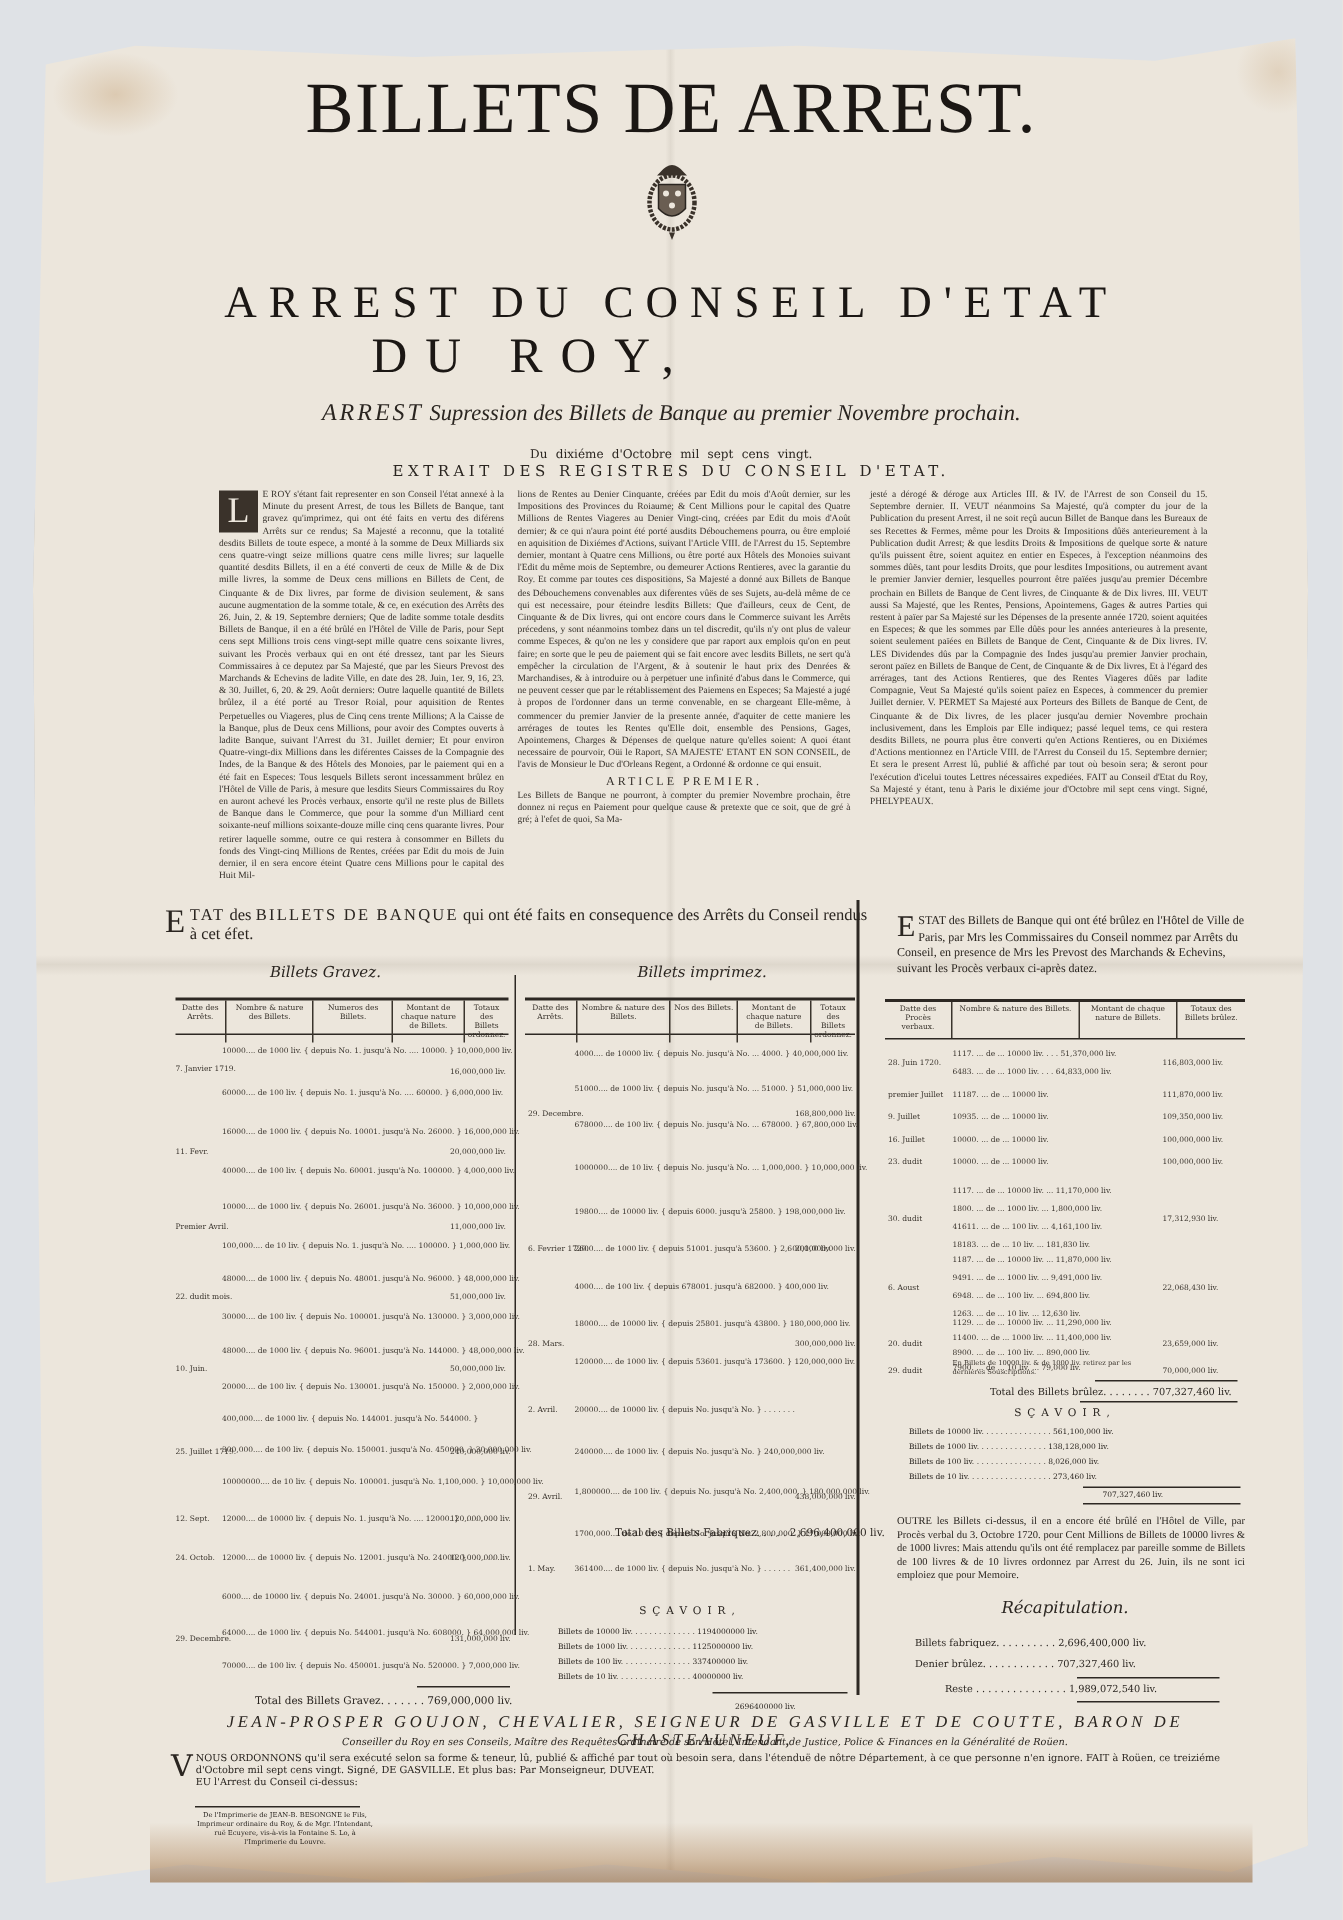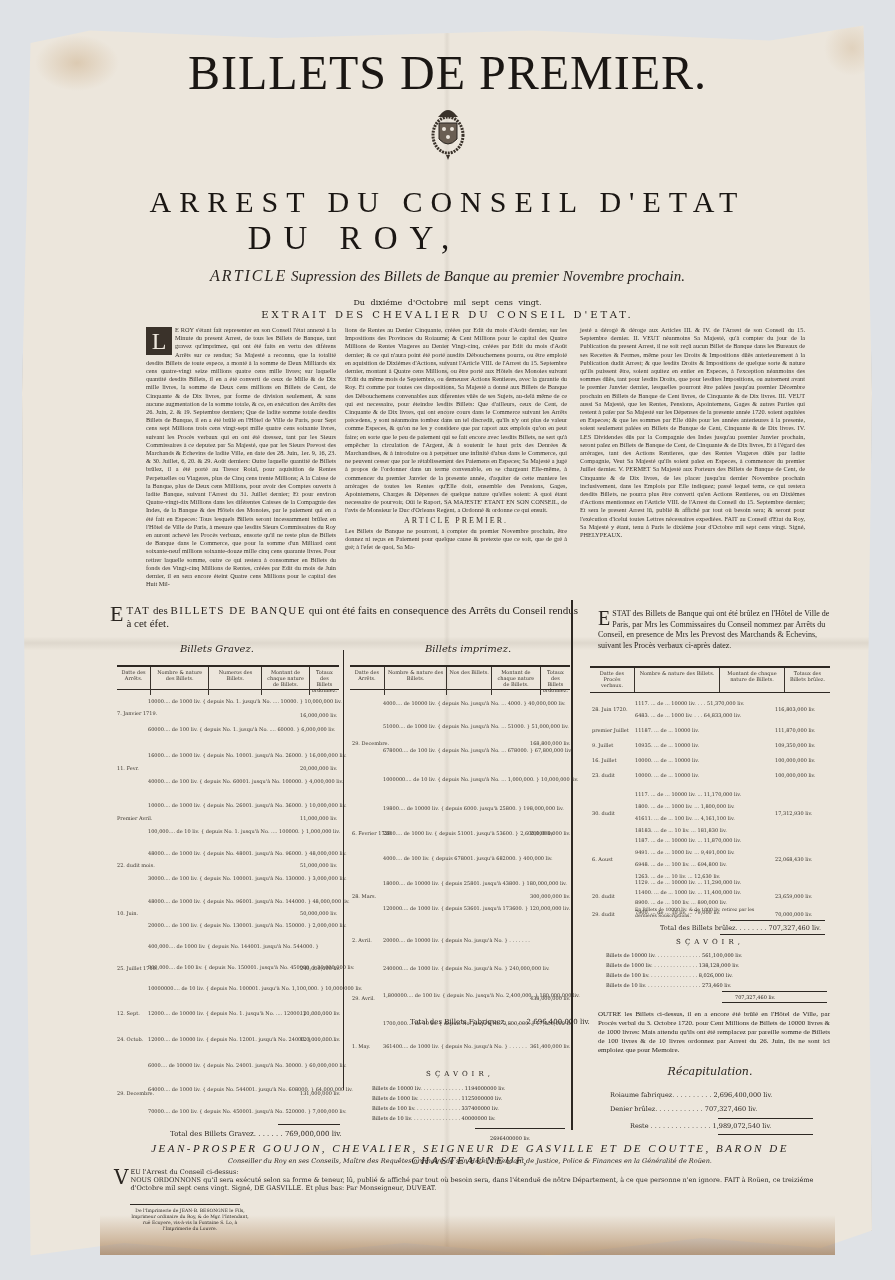--- a/index.html
+++ b/index.html
@@ -92,39 +92,39 @@
   .veu { left:114px; top:1168px; width:720px; font-size:6.5px; line-height:8px; }
   .veu .big { font-size:20px; float:left; line-height:18px; margin-right:2px; }
   .imprint { left:130px; top:1208px; width:120px; font-size:4.5px; line-height:6px; text-align:center; }
 </style>
 </head>
 <body>
 
 <div class="paper"></div>
 <div class="stain-bottom"></div>
 
-<div class="abs center title-main">BILLETS DE PREMIER.</div>
+<div class="abs center title-main">BILLETS DE ARREST.</div>
 <div class="abs crest">
   <svg width="40" height="60" viewBox="0 0 40 60">
     <path d="M12 12 Q20 2 28 12 L30 14 L10 14 Z" fill="#3a322a"></path>
     <ellipse cx="20" cy="32" rx="15" ry="18" fill="none" stroke="#3a322a" stroke-width="3" stroke-dasharray="2 1"></ellipse>
     <path d="M11 20 L29 20 L29 36 Q20 46 11 36 Z" fill="#6a5e52" stroke="#2a2520" stroke-width="1"></path>
     <circle cx="16" cy="26" r="2" fill="#ece6dc"></circle>
       <circle cx="24" cy="26" r="2" fill="#ece6dc"></circle>
       <circle cx="20" cy="34" r="2" fill="#ece6dc"></circle>
     <path d="M18 52 L22 52 L20 57 Z" fill="#3a322a"></path>
   </svg>
 </div>
 <div class="abs center arrest">ARREST DU CONSEIL D'ETAT</div>
 <div class="abs center duroy">DU ROY,</div>
 <div class="abs center portant">
-  <span class="caps">ARTICLE</span><span> Supression des Billets de Banque au premier Novembre prochain.</span>
+  <span class="caps">ARREST</span><span> Supression des Billets de Banque au premier Novembre prochain.</span>
 </div>
 <div class="abs center date-line">Du dixiéme d'Octobre mil sept cens vingt.</div>
-<div class="abs center extrait">EXTRAIT DES CHEVALIER DU CONSEIL D'ETAT.</div>
+<div class="abs center extrait">EXTRAIT DES REGISTRES DU CONSEIL D'ETAT.</div>
 
 <div class="abs col col1">
   <span class="dropcap">L</span>
   <span>E ROY s'étant fait representer en son Conseil l'état annexé à la Minute du present Arrest, de tous les Billets de Banque, tant gravez qu'imprimez, qui ont été faits en vertu des diférens Arrêts sur ce rendus; Sa Majesté a reconnu, que la totalité desdits Billets de toute espece, a monté à la somme de Deux Milliards six cens quatre-vingt seize millions quatre cens mille livres; sur laquelle quantité desdits Billets, il en a été converti de ceux de Mille &amp; de Dix mille livres, la somme de Deux cens millions en Billets de Cent, de Cinquante &amp; de Dix livres, par forme de division seulement, &amp; sans aucune augmentation de la somme totale, &amp; ce, en exécution des Arrêts des 26. Juin, 2. &amp; 19. Septembre derniers; Que de ladite somme totale desdits Billets de Banque, il en a été brûlé en l'Hôtel de Ville de Paris, pour Sept cens sept Millions trois cens vingt-sept mille quatre cens soixante livres, suivant les Procès verbaux qui en ont été dressez, tant par les Sieurs Commissaires à ce deputez par Sa Majesté, que par les Sieurs Prevost des Marchands &amp; Echevins de ladite Ville, en date des 28. Juin, 1er. 9, 16, 23. &amp; 30. Juillet, 6, 20. &amp; 29. Août derniers: Outre laquelle quantité de Billets brûlez, il a été porté au Tresor Roial, pour aquisition de Rentes Perpetuelles ou Viageres, plus de Cinq cens trente Millions; A la Caisse de la Banque, plus de Deux cens Millions, pour avoir des Comptes ouverts à ladite Banque, suivant l'Arrest du 31. Juillet dernier; Et pour environ Quatre-vingt-dix Millions dans les diférentes Caisses de la Compagnie des Indes, de la Banque &amp; des Hôtels des Monoies, par le paiement qui en a été fait en Especes: Tous lesquels Billets seront incessamment brûlez en l'Hôtel de Ville de Paris, à mesure que lesdits Sieurs Commissaires du Roy en auront achevé les Procès verbaux, ensorte qu'il ne reste plus de Billets de Banque dans le Commerce, que pour la somme d'un Milliard cent soixante-neuf millions soixante-douze mille cinq cens quarante livres. Pour retirer laquelle somme, outre ce qui restera à consommer en Billets du fonds des Vingt-cinq Millions de Rentes, créées par Edit du mois de Juin dernier, il en sera encore éteint Quatre cens Millions pour le capital des Huit Mil-</span>
 </div>
 <div class="abs col col2">
   <div>lions de Rentes au Denier Cinquante, créées par Edit du mois d'Août dernier, sur les Impositions des Provinces du Roiaume; &amp; Cent Millions pour le capital des Quatre Millions de Rentes Viageres au Denier Vingt-cinq, créées par Edit du mois d'Août dernier; &amp; ce qui n'aura point été porté ausdits Débouchemens pourra, ou être emploié en aquisition de Dixiémes d'Actions, suivant l'Article VIII. de l'Arrest du 15. Septembre dernier, montant à Quatre cens Millions, ou être porté aux Hôtels des Monoies suivant l'Edit du même mois de Septembre, ou demeurer Actions Rentieres, avec la garantie du Roy. Et comme par toutes ces dispositions, Sa Majesté a donné aux Billets de Banque des Débouchemens convenables aux diferentes vûës de ses Sujets, au-delà même de ce qui est necessaire, pour éteindre lesdits Billets: Que d'ailleurs, ceux de Cent, de Cinquante &amp; de Dix livres, qui ont encore cours dans le Commerce suivant les Arrêts précedens, y sont néanmoins tombez dans un tel discredit, qu'ils n'y ont plus de valeur comme Especes, &amp; qu'on ne les y considere que par raport aux emplois qu'on en peut faire; en sorte que le peu de paiement qui se fait encore avec lesdits Billets, ne sert qu'à empêcher la circulation de l'Argent, &amp; à soutenir le haut prix des Denrées &amp; Marchandises, &amp; à introduire ou à perpetuer une infinité d'abus dans le Commerce, qui ne peuvent cesser que par le rétablissement des Paiemens en Especes; Sa Majesté a jugé à propos de l'ordonner dans un terme convenable, en se chargeant Elle-même, à commencer du premier Janvier de la presente année, d'aquiter de cette maniere les arrérages de toutes les Rentes qu'Elle doit, ensemble des Pensions, Gages, Apointemens, Charges &amp; Dépenses de quelque nature qu'elles soient: A quoi étant necessaire de pourvoir, Oüi le Raport, SA MAJESTE' ETANT EN SON CONSEIL, de l'avis de Monsieur le Duc d'Orleans Regent, a Ordonné &amp; ordonne ce qui ensuit.</div>
   <div class="article-head">ARTICLE PREMIER.</div>
   <div>Les Billets de Banque ne pourront, à compter du premier Novembre prochain, être donnez ni reçus en Paiement pour quelque cause &amp; pretexte que ce soit, que de gré à gré; à l'efet de quoi, Sa Ma-</div>
 </div>
@@ -334,28 +334,28 @@
   <div><span>Billets de 100 liv.</span> . . . . . . . . . . . . . . . <span>8,026,000 liv.</span></div>
   <div><span>Billets de 10 liv.</span> . . . . . . . . . . . . . . . . . <span>273,460 liv.</span></div>
 </div>
 <div class="abs hline" style="left:722px;top:991px;width:105px;"></div>
 <div class="abs" style="left:735px;top:994px;font-size:5px;">707,327,460 liv.</div>
 <div class="abs hline" style="left:722px;top:1002px;width:105px;"></div>
 
 <div class="abs" style="left:598px;top:1010px;width:232px;font-size:7px;line-height:9px;text-align:justify;font-family:'Liberation Serif',serif;">OUTRE les Billets ci-dessus, il en a encore été brûlé en l'Hôtel de Ville, par Procès verbal du 3. Octobre 1720. pour Cent Millions de Billets de 10000 livres &amp; de 1000 livres: Mais attendu qu'ils ont été remplacez par pareille somme de Billets de 100 livres &amp; de 10 livres ordonnez par Arrest du 26. Juin, ils ne sont ici emploiez que pour Memoire.</div>
 <div class="abs recap center" style="left:590px;top:1065px;width:240px;font-style:italic;">Récapitulation.</div>
 <div class="abs" style="left:610px;top:1088px;width:220px;font-size:6.5px;line-height:14px;">
-  <div><span>Roiaume fabriquez. . . . . . . . . .</span> <span>2,696,400,000 liv.</span></div>
+  <div><span>Billets fabriquez. . . . . . . . . .</span> <span>2,696,400,000 liv.</span></div>
   <div><span>Denier brûlez. . . . . . . . . . . .</span> <span>707,327,460 liv.</span></div>
 </div>
 <div class="abs hline" style="left:718px;top:1118px;width:95px;"></div>
 <div class="abs" style="left:630px;top:1122px;font-size:6.5px;"><span>Reste . . . . . . . . . . . . . . .</span> <span>1,989,072,540 liv.</span></div>
 <div class="abs hline" style="left:718px;top:1134px;width:95px;"></div>
 
 <div class="abs sig">JEAN-PROSPER GOUJON, CHEVALIER, SEIGNEUR DE GASVILLE ET DE COUTTE, BARON DE CHASTEAUNEUF,</div>
 <div class="abs sig2">Conseiller du Roy en ses Conseils, Maître des Requêtes ordinaire de son Hôtel, Intendant de Justice, Police &amp; Finances en la Généralité de Roüen.</div>
 <div class="abs veu">
   <span class="big">V</span>
+  <div>NOUS ORDONNONS qu'il sera exécuté selon sa forme &amp; teneur, lû, publié &amp; affiché par tout où besoin sera, dans l'étenduë de nôtre Département, à ce que personne n'en ignore. FAIT à Roüen, ce treiziéme d'Octobre mil sept cens vingt. Signé, DE GASVILLE. Et plus bas: Par Monseigneur, DUVEAT.</div>
   <div>EU l'Arrest du Conseil ci-dessus:</div>
-  <div>NOUS ORDONNONS qu'il sera exécuté selon sa forme &amp; teneur, lû, publié &amp; affiché par tout où besoin sera, dans l'étenduë de nôtre Département, à ce que personne n'en ignore. FAIT à Roüen, ce treiziéme d'Octobre mil sept cens vingt. Signé, DE GASVILLE. Et plus bas: Par Monseigneur, DUVEAT.</div>
 </div>
 <div class="abs hline" style="left:130px;top:1204px;width:110px;"></div>
 <div class="abs imprint">De l'Imprimerie de JEAN-B. BESONGNE le Fils, Imprimeur ordinaire du Roy, &amp; de Mgr. l'Intendant, ruë Ecuyere, vis-à-vis la Fontaine S. Lo, à l'Imprimerie du Louvre.</div>
 
 </body></html>

